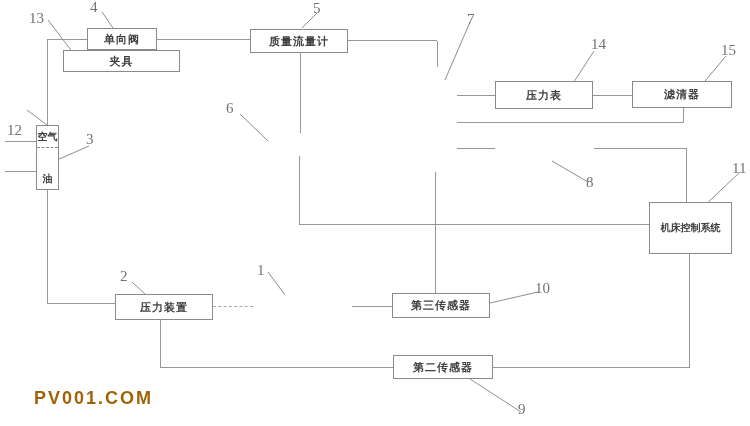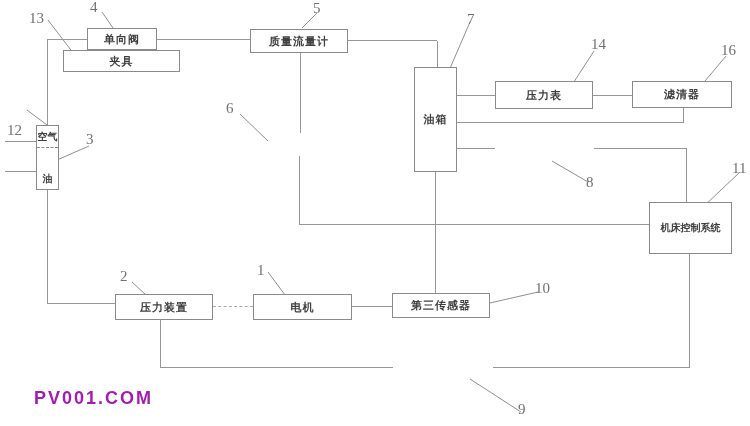--- a/index.html
+++ b/index.html
@@ -22,21 +22,21 @@
   }
   #leaders{position:absolute;left:0;top:0;}
   #tank{flex-direction:column;padding:0;letter-spacing:0;}
   #tank .cell{
     flex:1;display:flex;align-items:center;justify-content:center;
     width:100%;font-size:10px;font-weight:bold;color:#3f3f3f;
   }
   #tank .cell.top{border-bottom:1px dashed #8a8a8a;}
   #watermark{
     position:absolute;left:34px;top:388px;font-size:18px;letter-spacing:2px;
-    color:#a21caf;font-weight:bold;font-family:"Liberation Sans",sans-serif;
+    color:#a16207;font-weight:bold;font-family:"Liberation Sans",sans-serif;
   }
 </style>
 </head>
 <body>
 
 <div id="canvas">
 
   <svg id="leaders" width="750" height="426" viewBox="0 0 750 426">
     <g stroke="#8f8f8f" stroke-width="1">
       <line x1="102" y1="12" x2="113" y2="28"></line>
@@ -100,61 +100,58 @@
     <div class="cell">
       <span>油</span>
     </div>
   </div>
 
   <div class="box" style="left:250px;top:29px;width:98px;height:24px;">
     <span>质量流量计</span>
   </div>
 
 
-  <div class="box" style="left:414px;top:67px;width:43px;height:105px;">
-    <span>油箱</span>
-  </div>
 
   <div class="box" style="left:495px;top:81px;width:98px;height:28px;">
     <span>压力表</span>
   </div>
 
   <div class="box" style="left:632px;top:81px;width:100px;height:27px;">
     <span>滤清器</span>
   </div>
 
 
   <div class="box" style="left:649px;top:202px;width:83px;height:52px;font-size:10px;letter-spacing:0;justify-content:center;">
     <span>机床控制系统</span>
   </div>
 
   <div class="box" style="left:115px;top:294px;width:98px;height:26px;">
     <span>压力装置</span>
   </div>
 
-  <div class="box" style="left:253px;top:294px;width:99px;height:26px;">
-    <span>电机</span>
-  </div>
 
   <div class="box" style="left:392px;top:293px;width:98px;height:25px;">
     <span>第三传感器</span>
   </div>
 
+  <div class="box" style="left:393px;top:355px;width:100px;height:24px;">
+    <span>第二传感器</span>
+  </div>
 
   <span class="ref" style="left:257px;top:263px;">1</span>
   <span class="ref" style="left:120px;top:269px;">2</span>
   <span class="ref" style="left:86px;top:132px;">3</span>
   <span class="ref" style="left:90px;top:0px;">4</span>
   <span class="ref" style="left:313px;top:1px;">5</span>
   <span class="ref" style="left:226px;top:101px;">6</span>
   <span class="ref" style="left:467px;top:12px;">7</span>
   <span class="ref" style="left:586px;top:175px;">8</span>
   <span class="ref" style="left:518px;top:402px;">9</span>
   <span class="ref" style="left:535px;top:281px;">10</span>
   <span class="ref" style="left:732px;top:161px;">11</span>
   <span class="ref" style="left:7px;top:99px;margin-top:24px;">12</span>
   <span class="ref" style="left:29px;top:11px;">13</span>
   <span class="ref" style="left:591px;top:37px;">14</span>
-  <span class="ref" style="left:721px;top:43px;">16</span>
+  <span class="ref" style="left:721px;top:43px;">15</span>
 
   <div id="watermark">PV001.COM</div>
 
 </div>
 
 </body></html>

